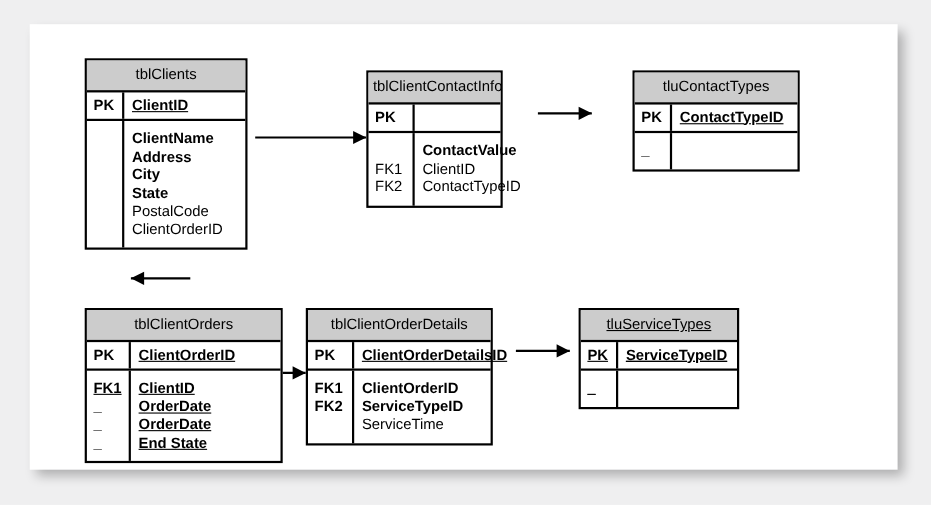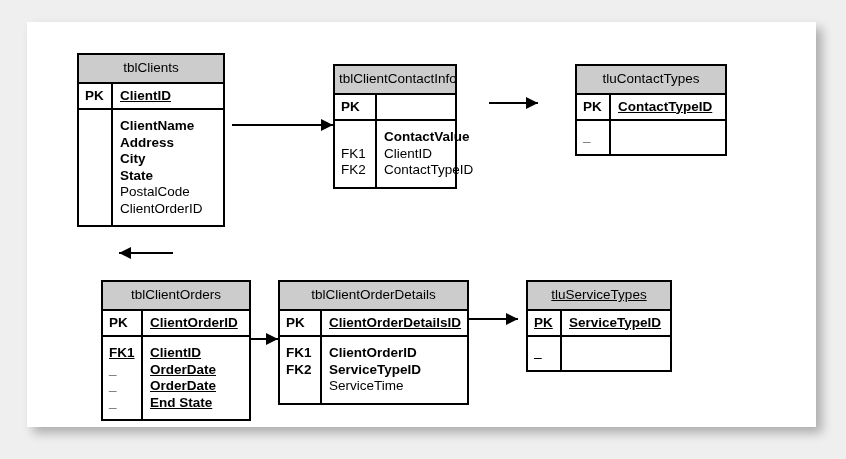--- a/index.html
+++ b/index.html
@@ -193,21 +193,21 @@
         <div class="keycol b" style="width:34px;">PK</div>
         <div class="fieldcol b u">ContactTypeID</div>
       </div>
       <div class="section">
         <div class="keycol row-pad-top row-pad-bot" style="width:34px;">
           <span class="dash">_</span>
         </div>
       </div>
     </div>
 
-    <div class="entity" style="left:77px; top:280px; width:150px;margin-left:24px;">
+    <div class="entity" style="left:77px; top:280px; width:180px;">
       <div class="entity-title">tblClientOrders</div>
       <div class="section">
         <div class="keycol b" style="width:40px;">PK</div>
         <div class="fieldcol b u">ClientOrderID</div>
       </div>
       <div class="section">
         <div class="keycol row-pad-top row-pad-bot" style="width:40px;">
           <span class="blankline b u">FK1</span>
           <span class="dash">_</span>
           <span class="dash">_</span>
@@ -215,21 +215,21 @@
         </div>
         <div class="fieldcol row-pad-top row-pad-bot">
           <span class="b u">ClientID</span><br>
           <span class="b u">OrderDate</span><br>
           <span class="b u">OrderDate</span><br>
           <span class="b u">End State</span>
         </div>
       </div>
     </div>
 
-    <div class="entity" style="left:278px; top:280px; width:191px;">
+    <div class="entity" style="left:278px; top:280px; width:170px;">
       <div class="entity-title">tblClientOrderDetails</div>
       <div class="section">
         <div class="keycol b" style="width:42px;">PK</div>
         <div class="fieldcol b u">ClientOrderDetailsID</div>
       </div>
       <div class="section">
         <div class="keycol row-pad-top row-pad-bot" style="width:42px;">
           <span class="blankline b">FK1</span>
           <span class="blankline b">FK2</span>
           <span class="blankline n">&nbsp;</span>

